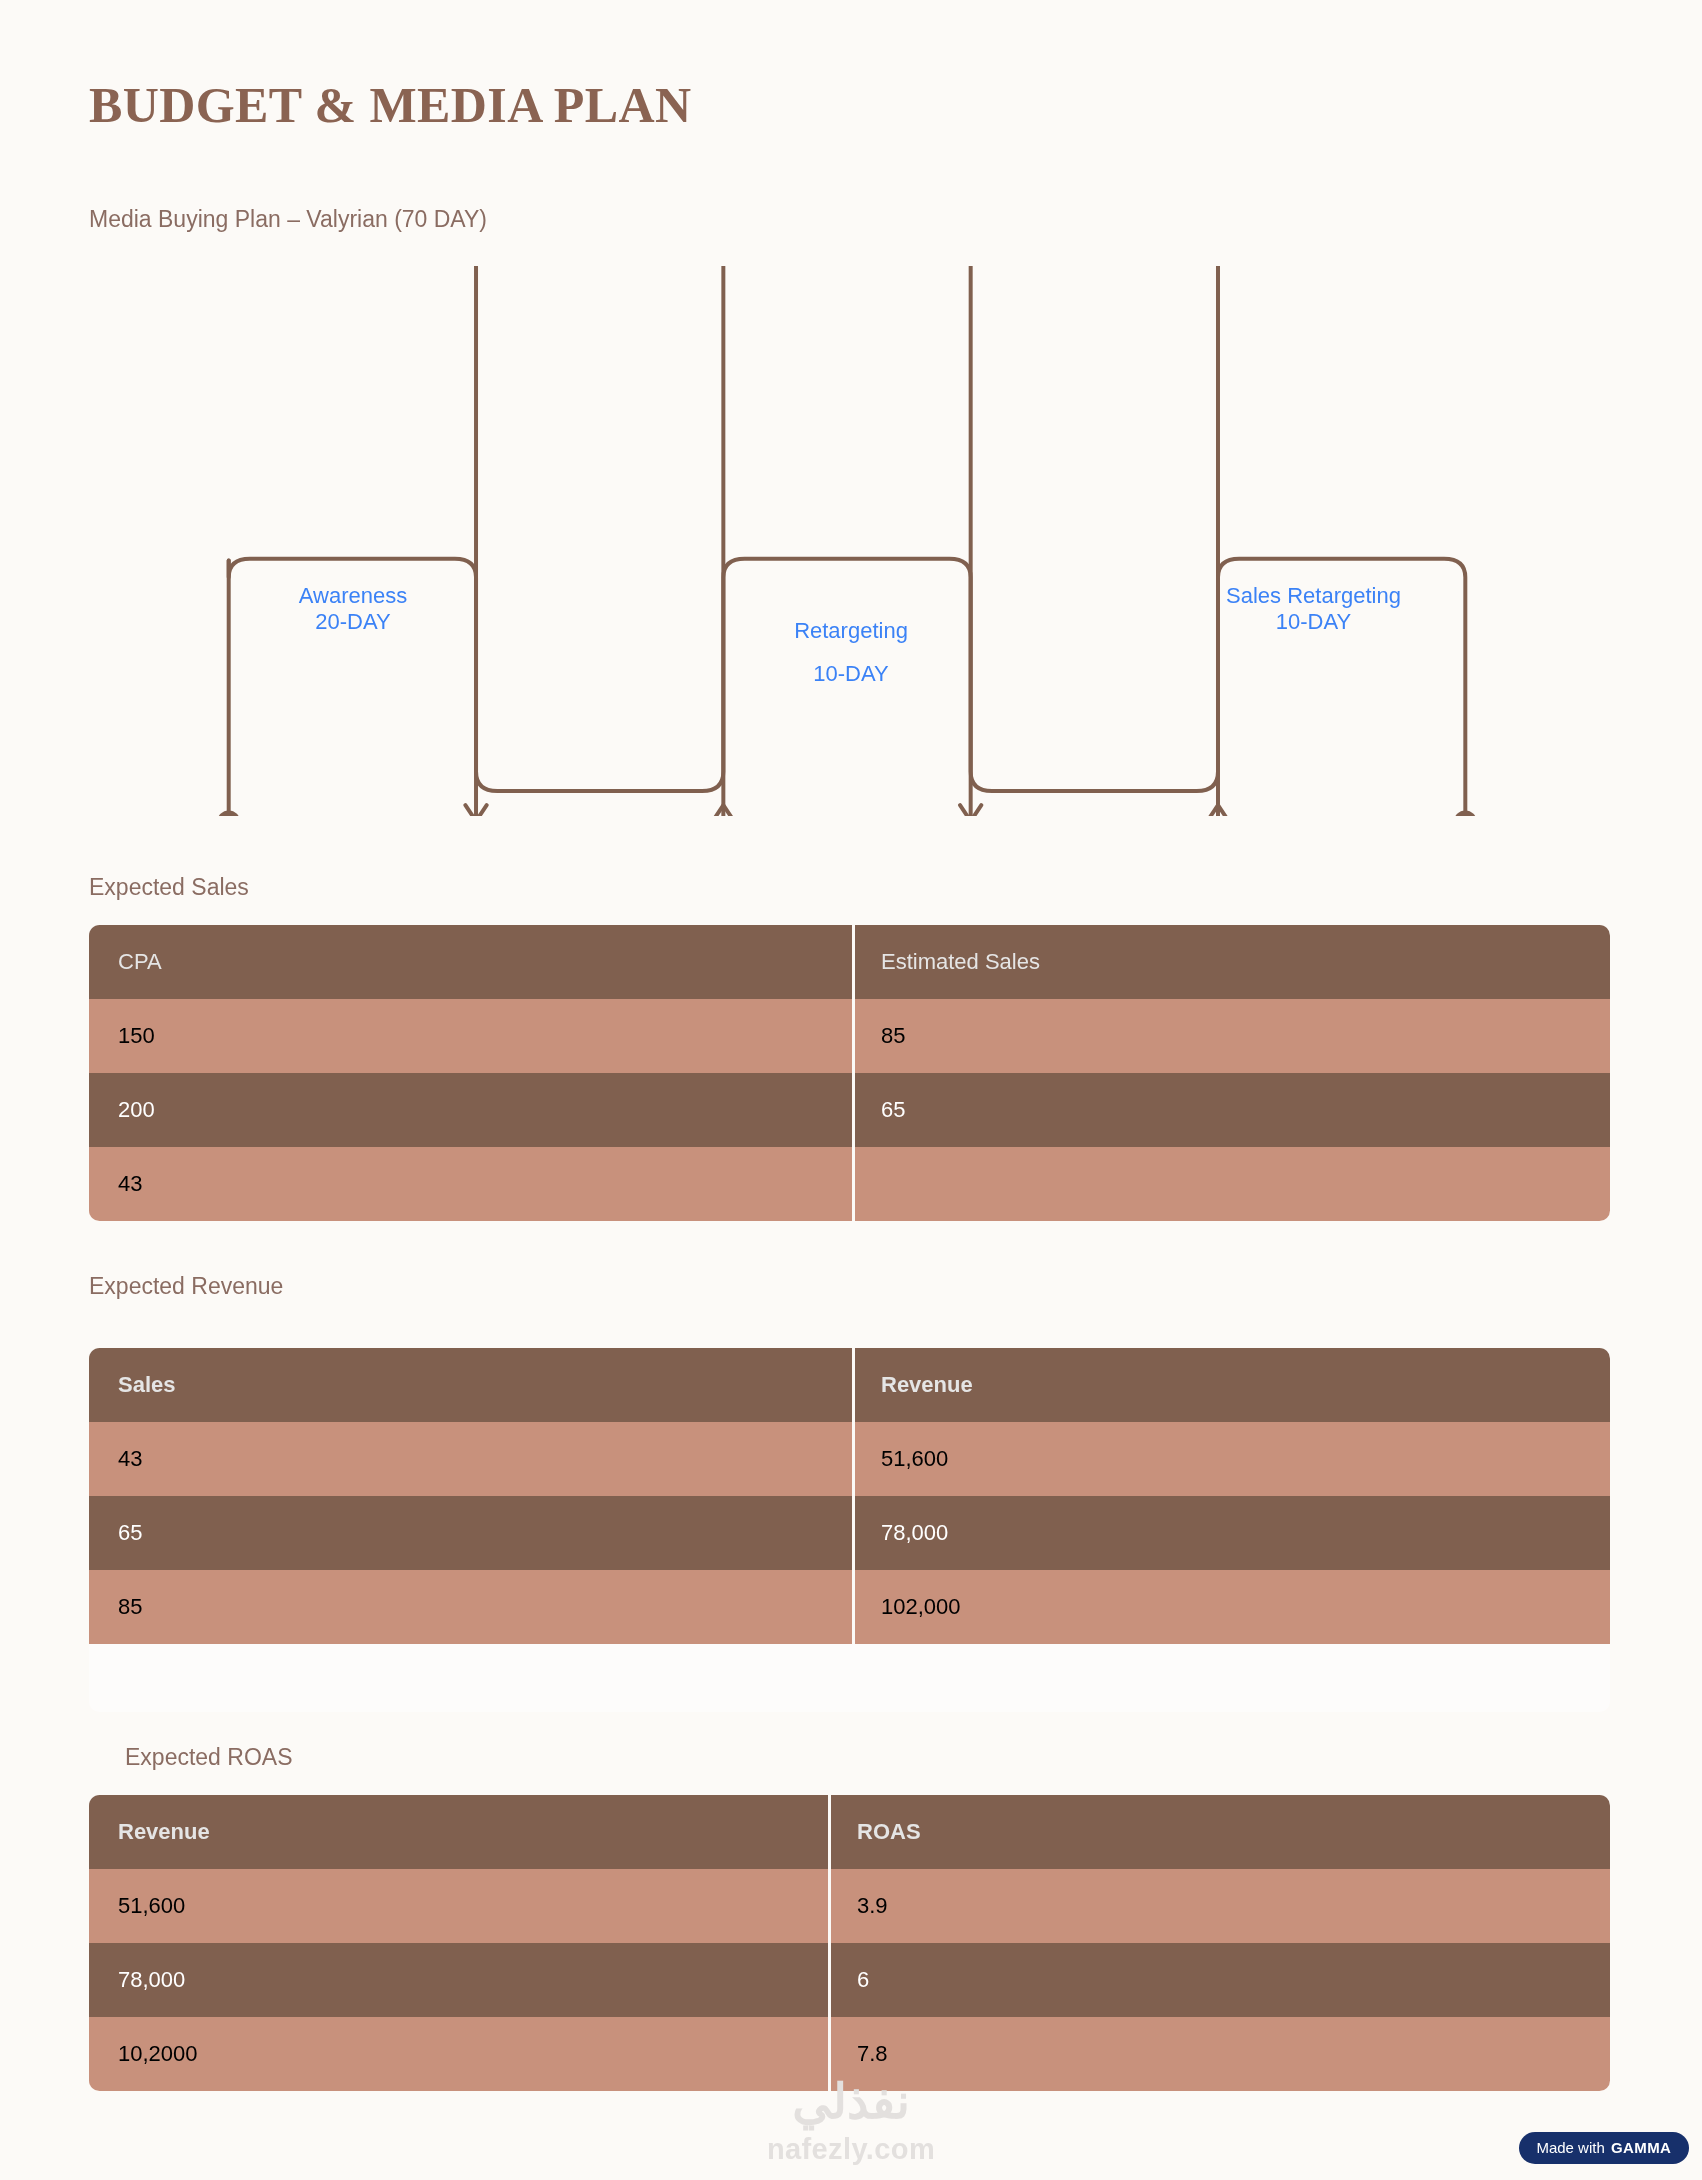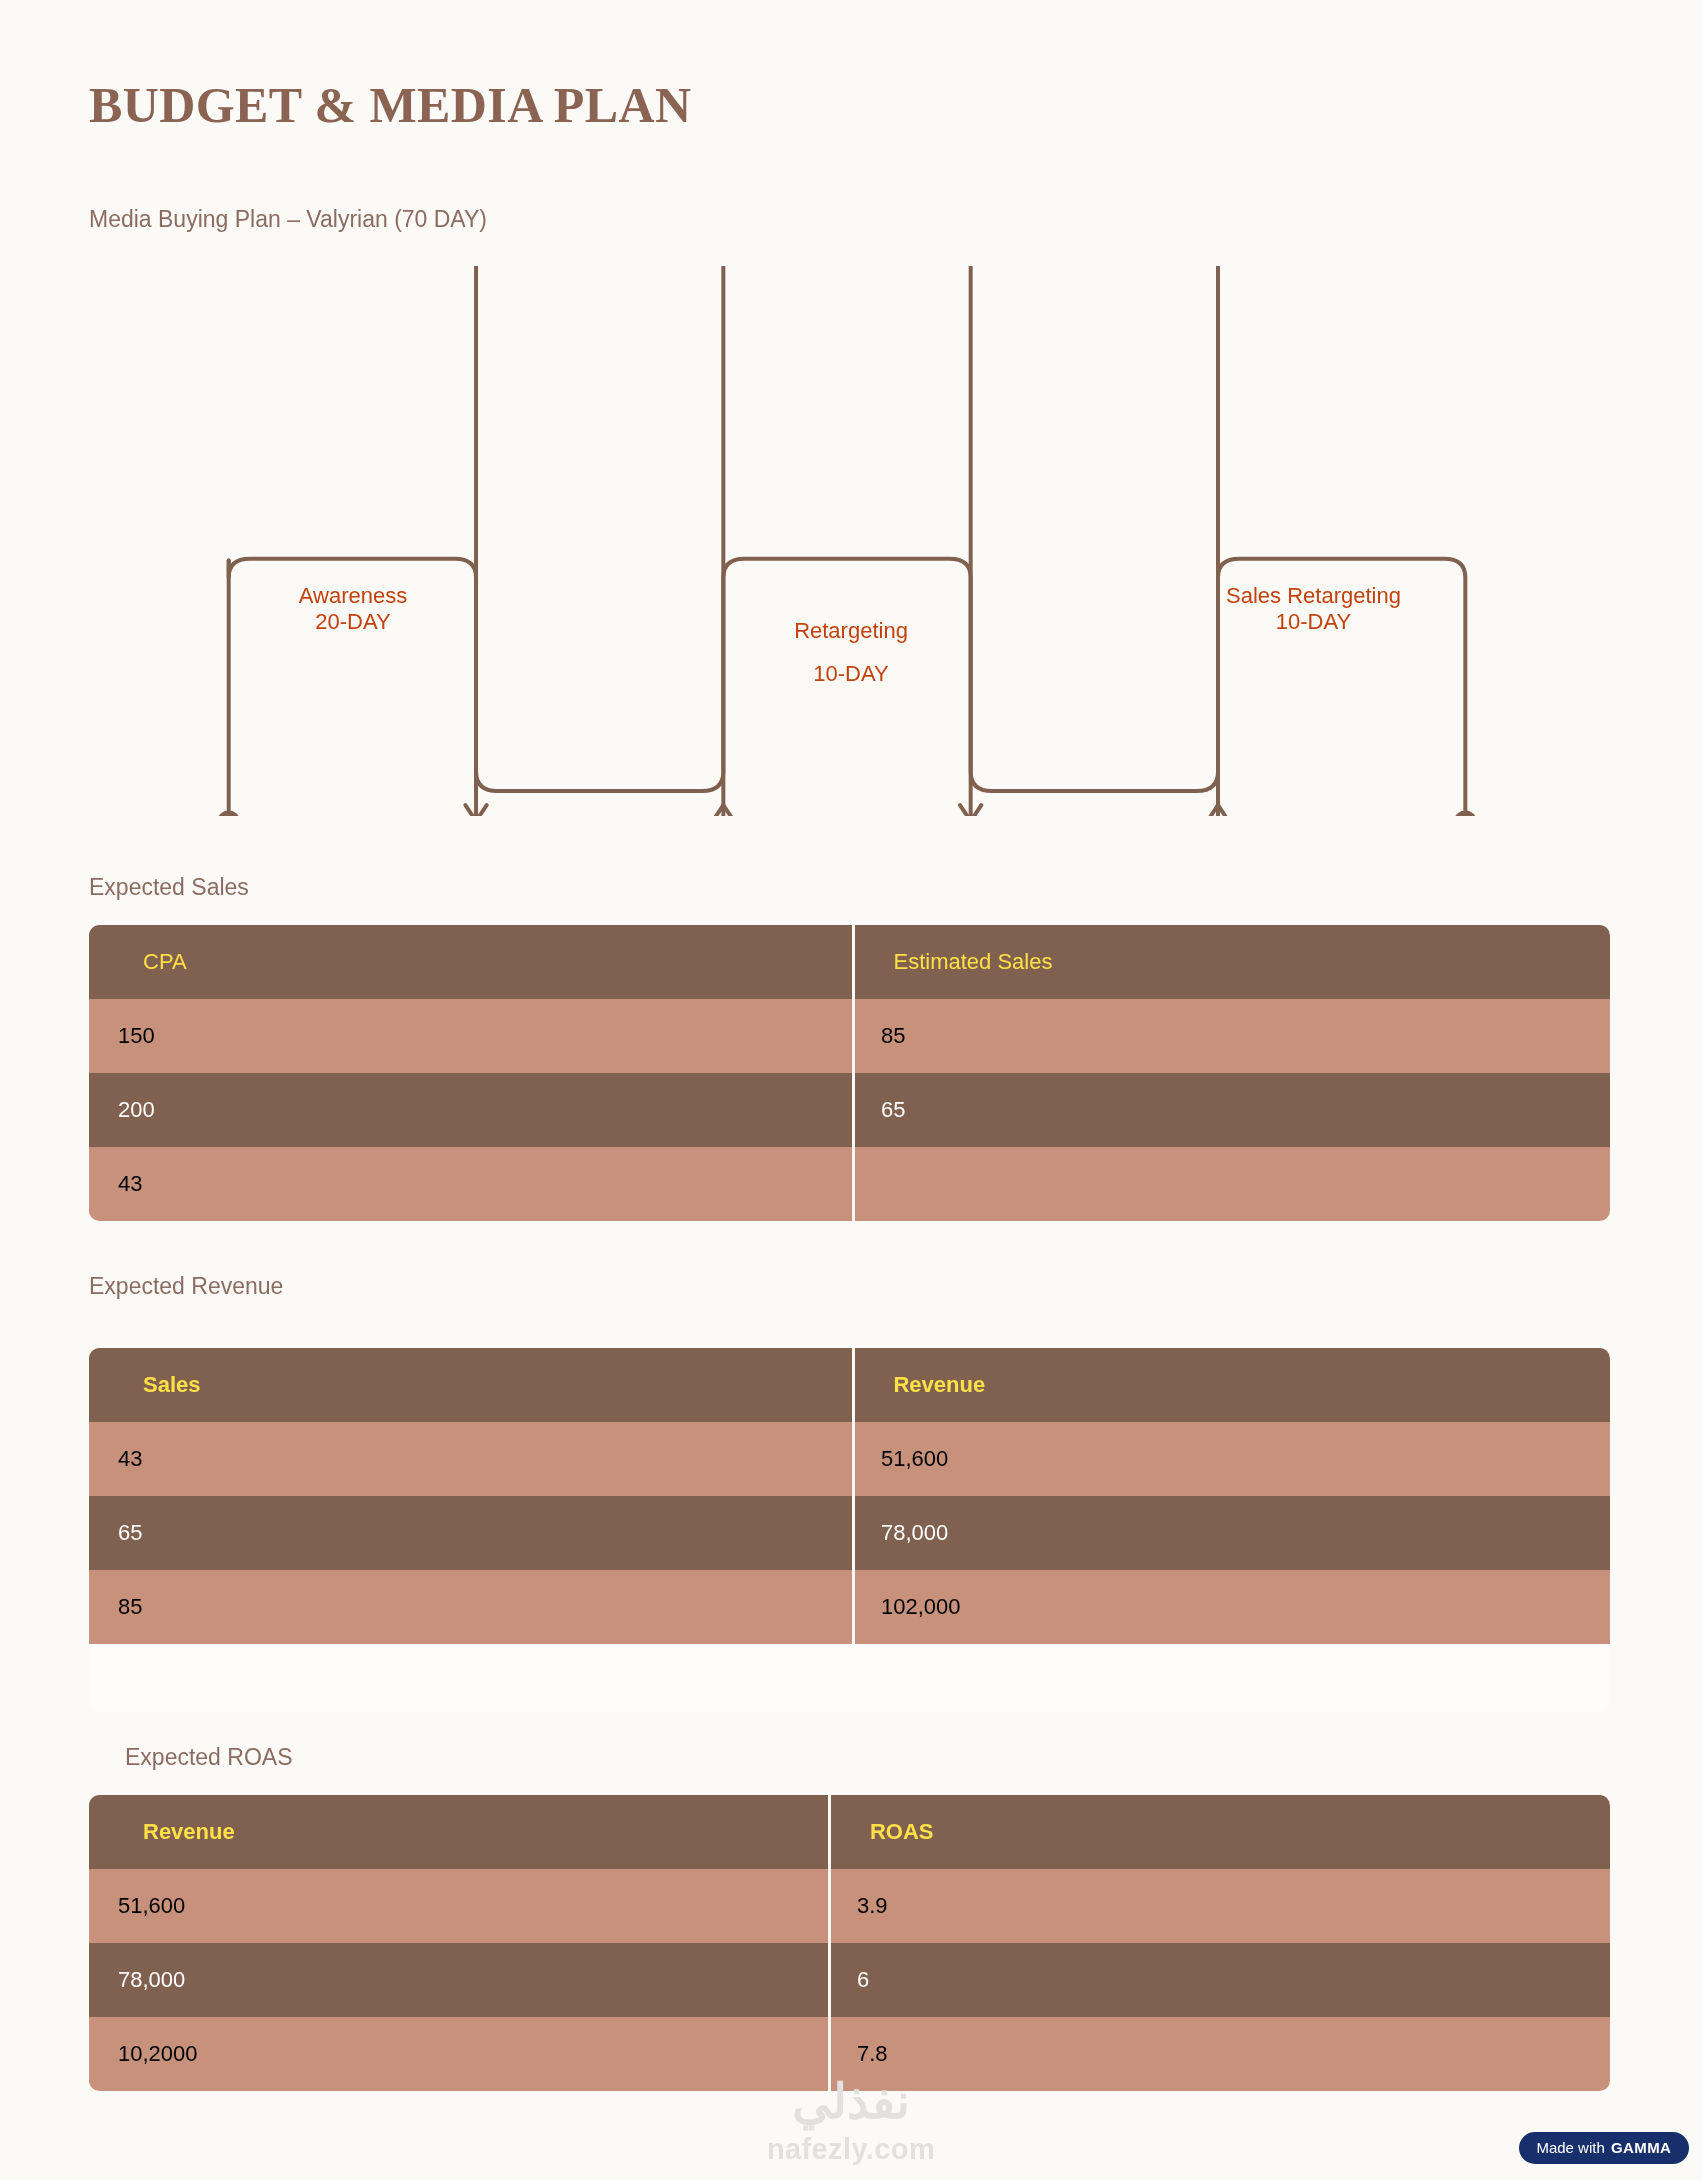--- a/index.html
+++ b/index.html
@@ -49,21 +49,21 @@
     left: 0;
     top: 266px;
     width: 1702px;
     height: 550px;
   }
   .flow svg { display:block; }
 
   .flow-label {
     position: absolute;
     text-align: center;
-    color: #c2410c;
+    color: #3b82f6;
     font-size: 22px;
     line-height: 1.17;
     white-space: pre-line;
   }
   .fl-awareness { left: 229px;  top: 317px; width: 248px; }
   .fl-engage    { left: 477px;  top: 715px; width: 248px; }
   .fl-retarget  { left: 727px;  top: 344px; width: 248px; line-height: 1.95; }
   .fl-convert   { left: 981px; top: 715px; width: 248px; }
   .fl-salesre   { left: 1185px; top: 317px; width: 257px; }
 
@@ -81,23 +81,22 @@
   .tbl-roas    { top: 1795px; }
 
   .trow {
     display: flex;
     align-items: center;
     height: 74px;
     position: relative;
   }
   .trow.head {
     background: #80604F;
-    color: #fde047;
+    color: #e5e5e5;
     height: 74px;
-    padding-left: 25px;
   }
   .trow.light { background: #C8917C; color: #000000; }
   .trow.dark  { background: #80604F; color: #FFFFFF; }
   .trow.blank { background: #FDFCFB; height: 68px; }
 
   .tcell {
     padding-left: 29px;
     overflow: hidden;
     white-space: nowrap;
   }

